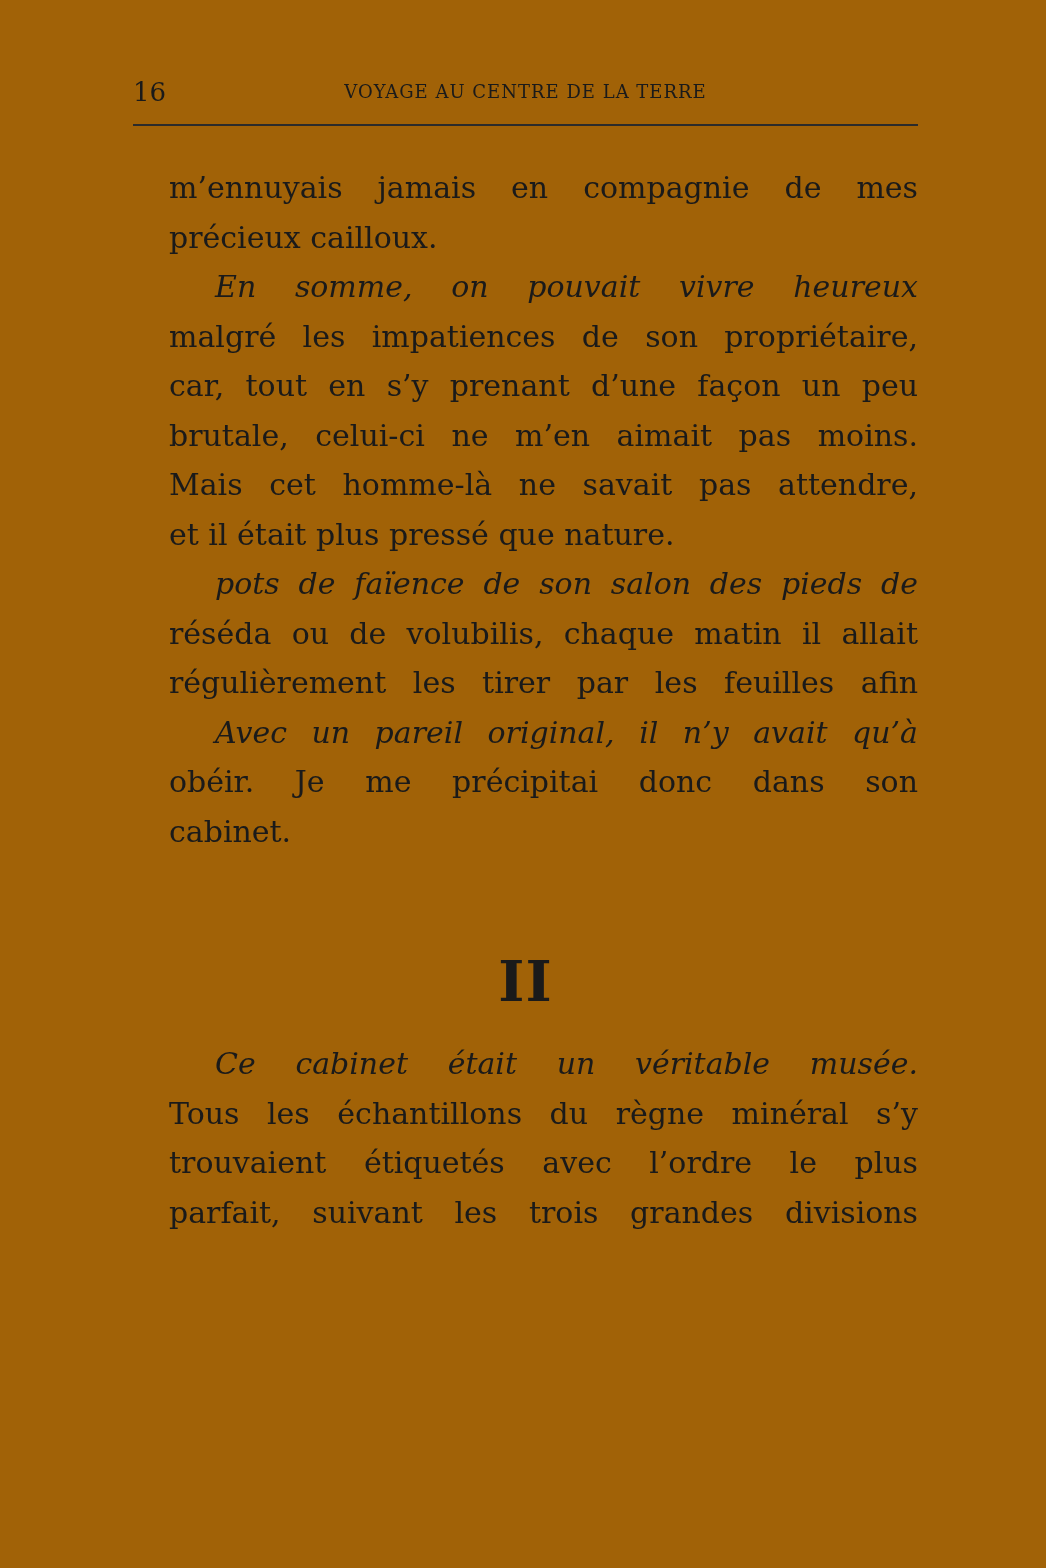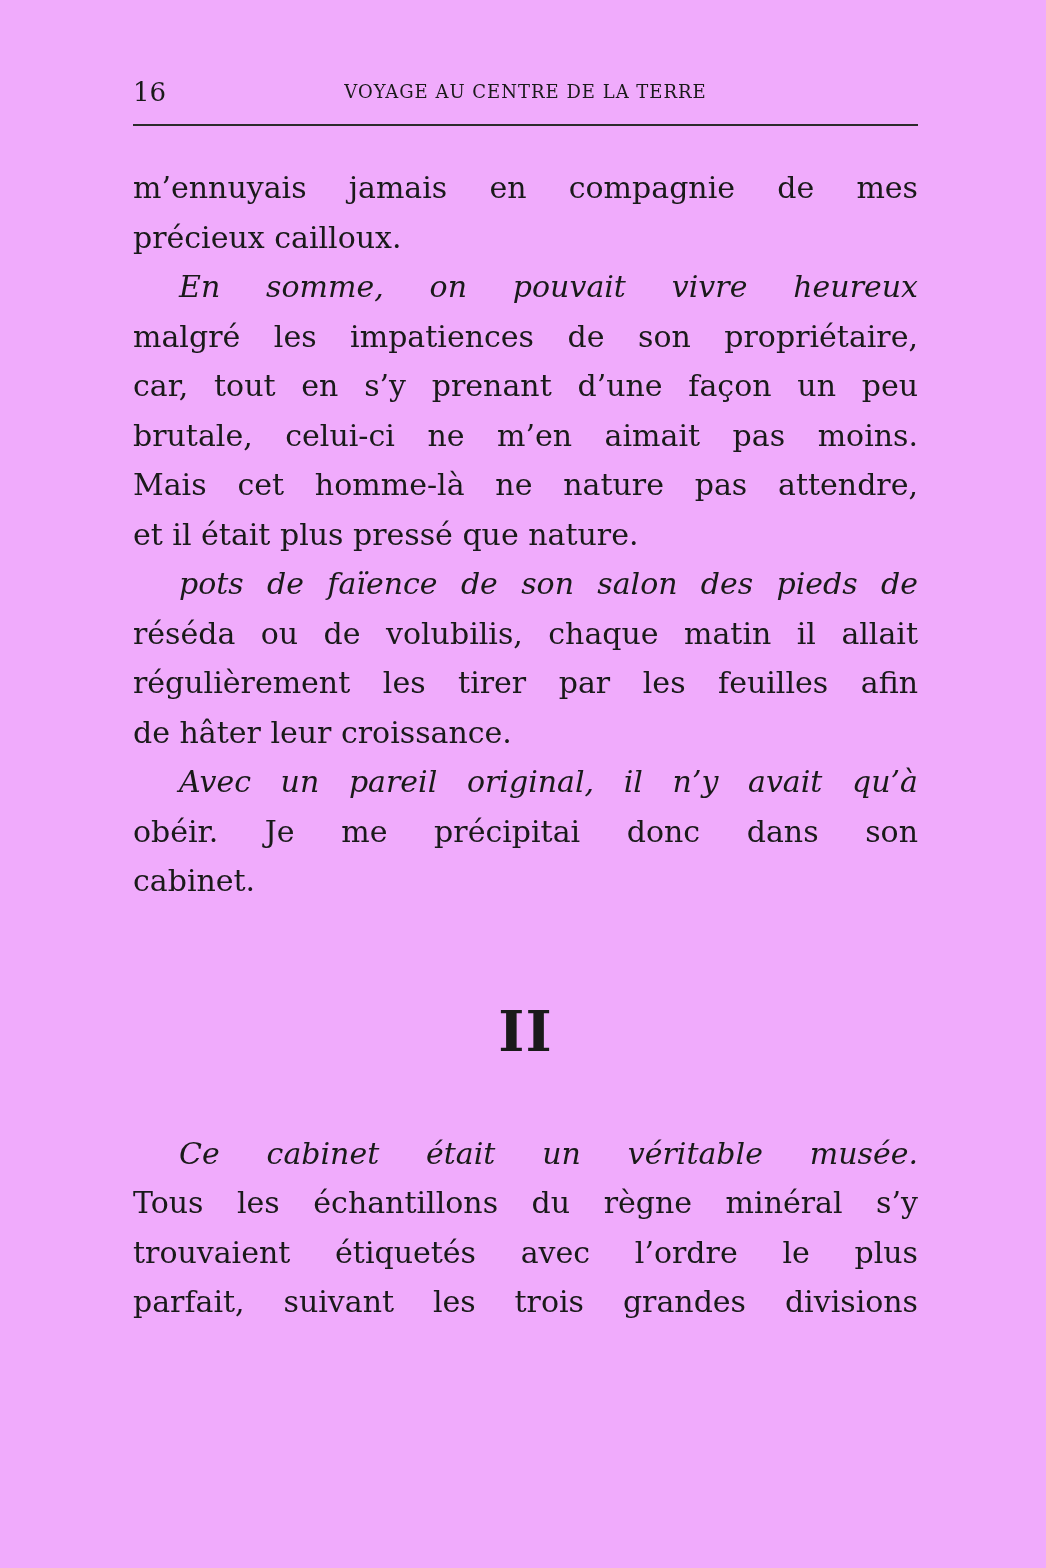--- a/index.html
+++ b/index.html
@@ -5,21 +5,21 @@
   html, body {
     margin: 0;
     padding: 0;
     background: #ffffff;
   }
   .page {
     position: relative;
     width: 1046px;
     height: 1568px;
     box-sizing: border-box;
-    background: #f0abfc;
+    background: #a16207;
     color: #1a1a1a;
     font-family: "DejaVu Serif", "Liberation Serif", serif;
     padding: 76px 128px 0 133px;
     overflow: hidden;
   }
   .header {
     position: relative;
     height: 32px;
   }
   .page-number {
@@ -45,32 +45,33 @@
     margin-top: 37px;
     font-size: 30px;
   }
   .para { margin: 0; }
   .line {
     height: 49.5px;
     line-height: 49.5px;
     text-align: justify;
     text-align-last: justify;
     overflow: hidden;
+    margin-left: 36px;
   }
   .line.last {
     text-align: right;
     text-align-last: left;
   }
   .para.indent .line:first-child {
     text-indent: 46px;
     font-style: italic;
   }
   .chapter {
     margin-top: 95px;
-    margin-bottom: 68px;
+    margin-bottom: 28px;
     text-align: center;
     font-size: 56px;
     line-height: 60px;
     font-weight: bold;
     letter-spacing: 1px;
   }
 </style>
 </head>
 <body>
 
@@ -86,28 +87,27 @@
     <div id="paras-before">
         <div class="para">
           <div class="line">m’ennuyais jamais en compagnie de mes</div>
           <div class="line last">précieux cailloux.</div>
         </div>
         <div class="para indent">
           <div class="line">En somme, on pouvait vivre heureux</div>
           <div class="line">malgré les impatiences de son propriétaire,</div>
           <div class="line">car, tout en s’y prenant d’une façon un peu</div>
           <div class="line">brutale, celui-ci ne m’en aimait pas moins.</div>
-          <div class="line">Mais cet homme-là ne nature pas attendre,</div>
+          <div class="line">Mais cet homme-là ne savait pas attendre,</div>
           <div class="line last">et il était plus pressé que nature.</div>
         </div>
         <div class="para indent">
           <div class="line">pots de faïence de son salon des pieds de</div>
           <div class="line">réséda ou de volubilis, chaque matin il allait</div>
           <div class="line">régulièrement les tirer par les feuilles afin</div>
-          <div class="line last">de hâter leur croissance.</div>
         </div>
         <div class="para indent">
           <div class="line">Avec un pareil original, il n’y avait qu’à</div>
           <div class="line">obéir. Je me précipitai donc dans son</div>
           <div class="line last">cabinet.</div>
         </div>
       </div>
 
     <div class="chapter">II</div>
 

